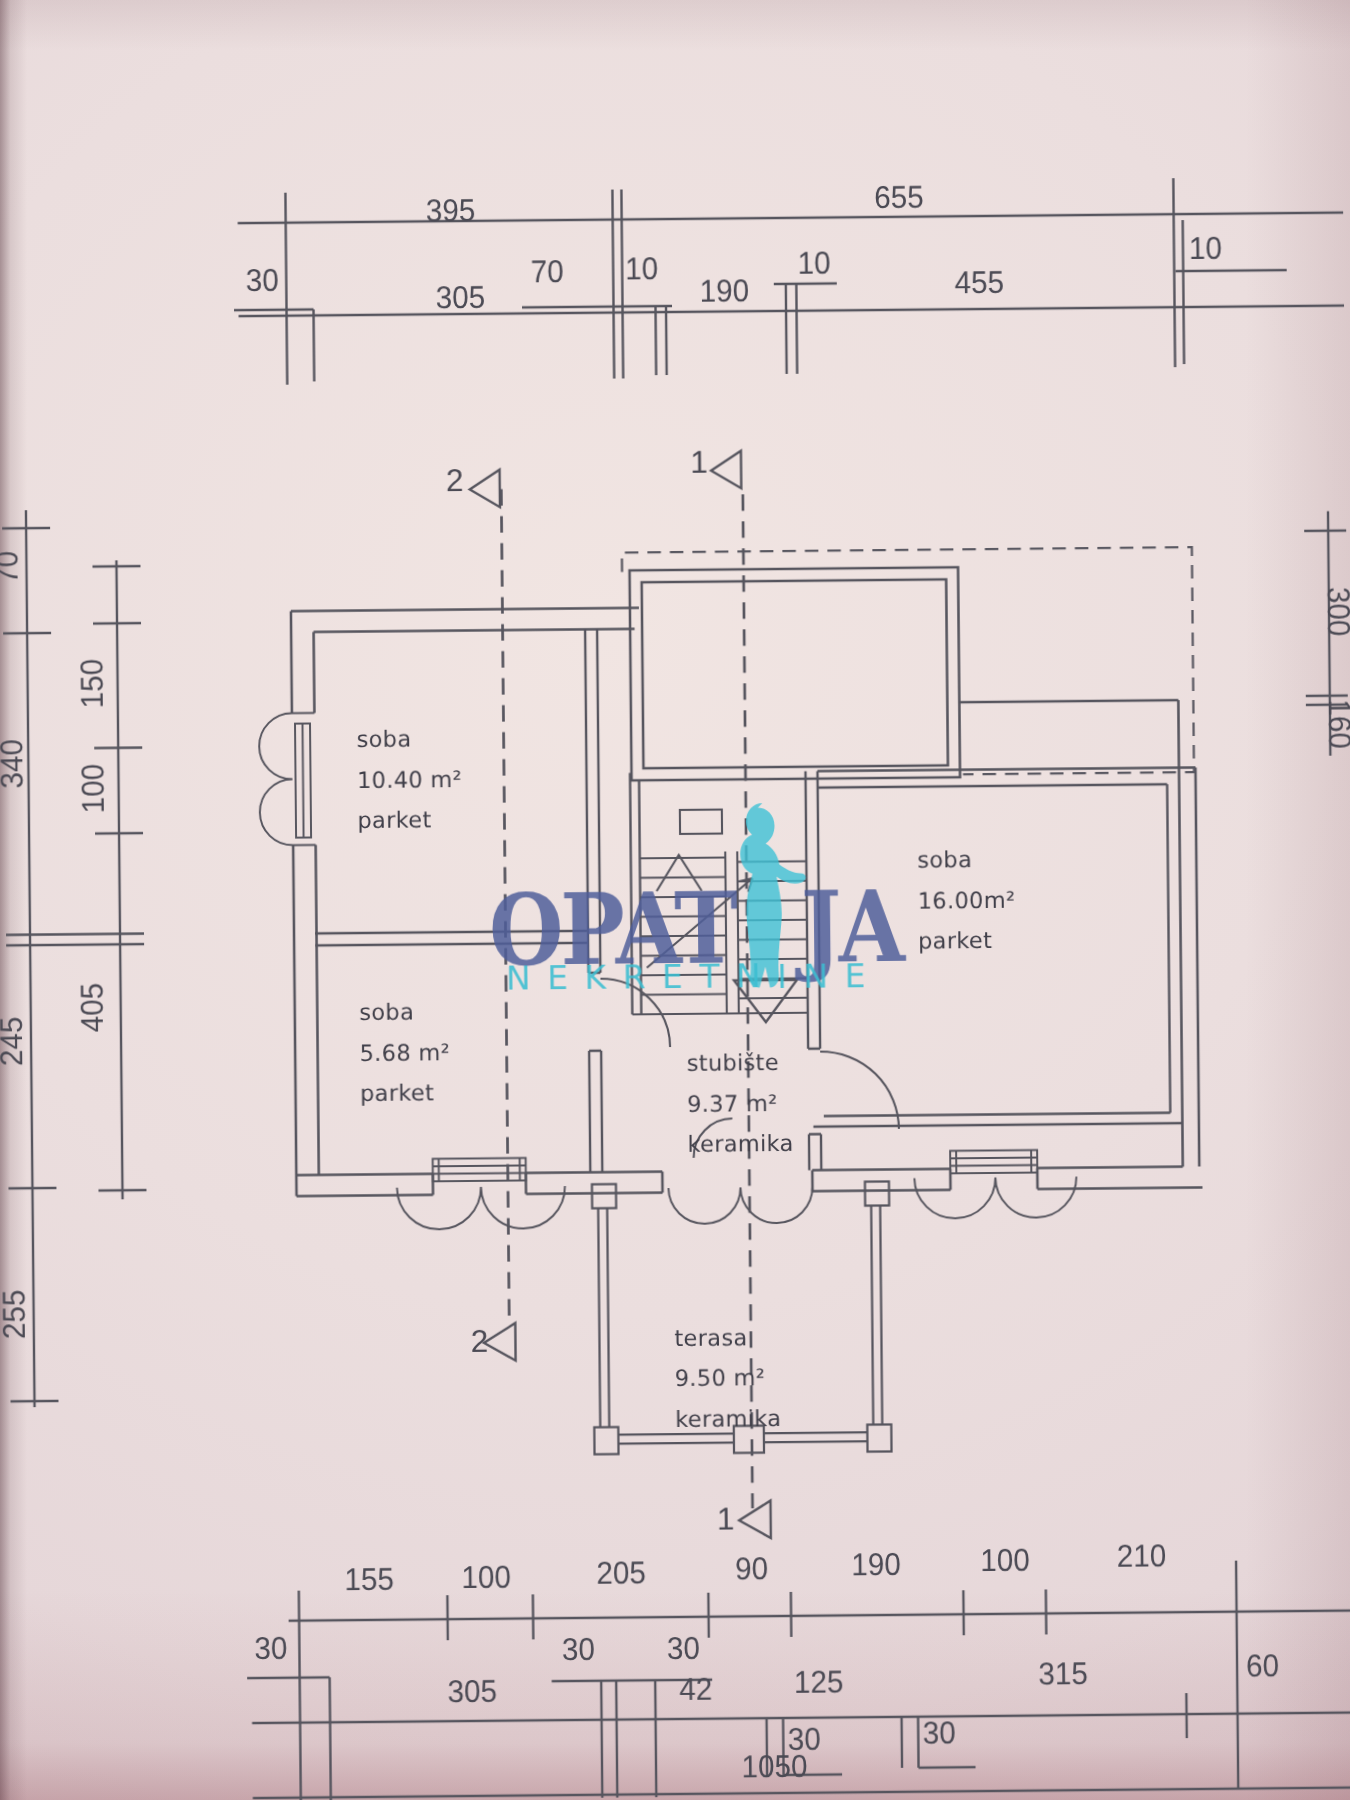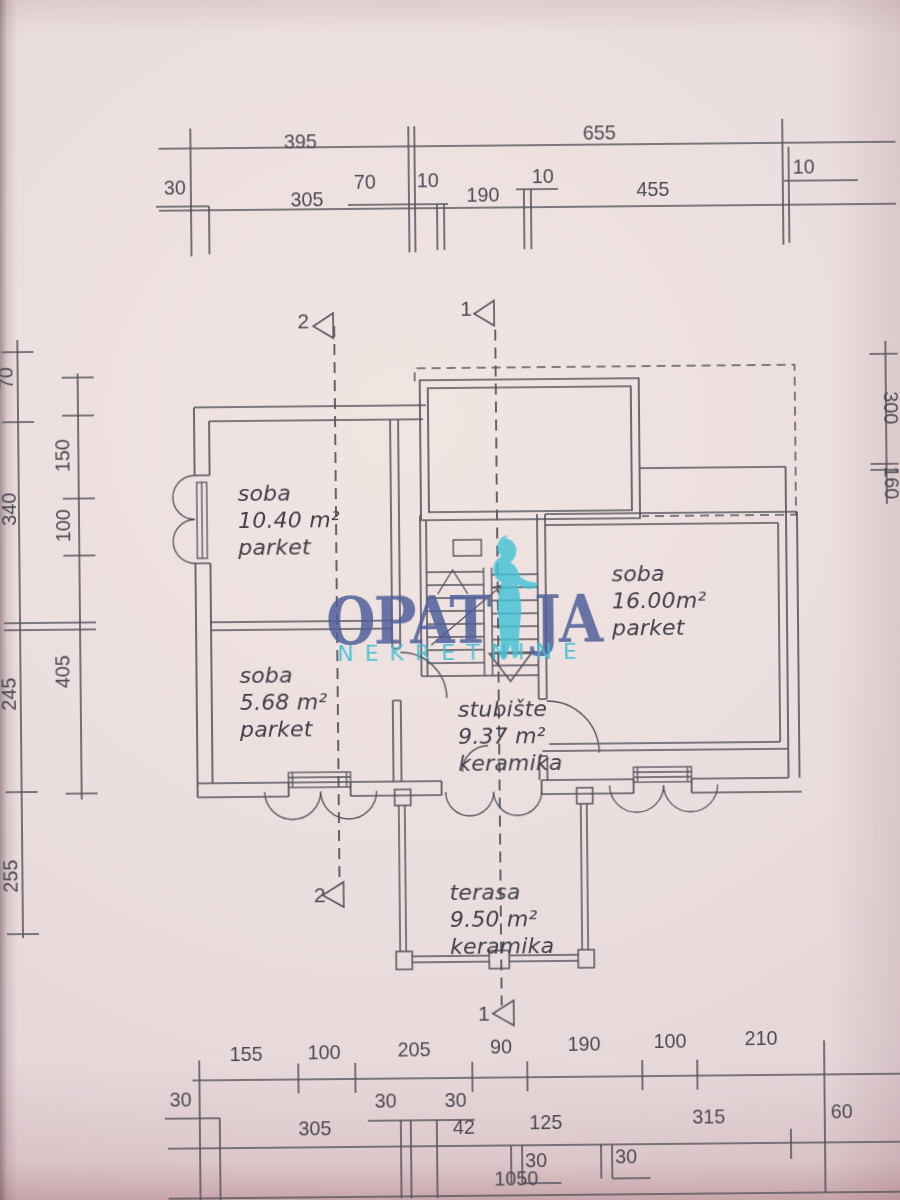--- a/index.html
+++ b/index.html
@@ -15,22 +15,22 @@
   }
   .tilt{position:absolute;inset:0;transform:rotate(-0.55deg);transform-origin:450px 620px;filter:blur(0.25px);}
   svg.plan{position:absolute;left:0;top:0;}
   .d{
     position:absolute;font-family:"Liberation Sans",sans-serif;font-size:21px;
     color:#4b4a54;white-space:nowrap;transform:translate(-50%,-50%) scaleX(.94);
   }
   .dv{transform:translate(-50%,-50%) rotate(-90deg) scaleX(.94);}
   .dvr{transform:translate(-50%,-50%) rotate(90deg) scaleX(.94);}
   .room{
-    position:absolute;font-family:"DejaVu Sans",sans-serif;font-size:22px;
-    color:#403f49;line-height:27px;white-space:nowrap;letter-spacing:.2px;font-style:italic;
+    position:absolute;font-family:"DejaVu Sans",sans-serif;font-size:15px;
+    color:#403f49;line-height:27px;white-space:nowrap;letter-spacing:.2px;
   }
   .sec{position:absolute;font-family:"Liberation Sans",sans-serif;font-size:21px;color:#4b4a54;
        transform:translate(-50%,-50%);}
   .wm-word{
     position:absolute;font-family:"DejaVu Serif",serif;font-weight:700;font-size:57px;
     letter-spacing:-2px;color:rgba(79,94,154,.84);transform:scaleY(1.15);transform-origin:left top;
     white-space:nowrap;
   }
   .wm-sub{
     position:absolute;font-family:"DejaVu Sans",sans-serif;font-size:22px;letter-spacing:11px;

